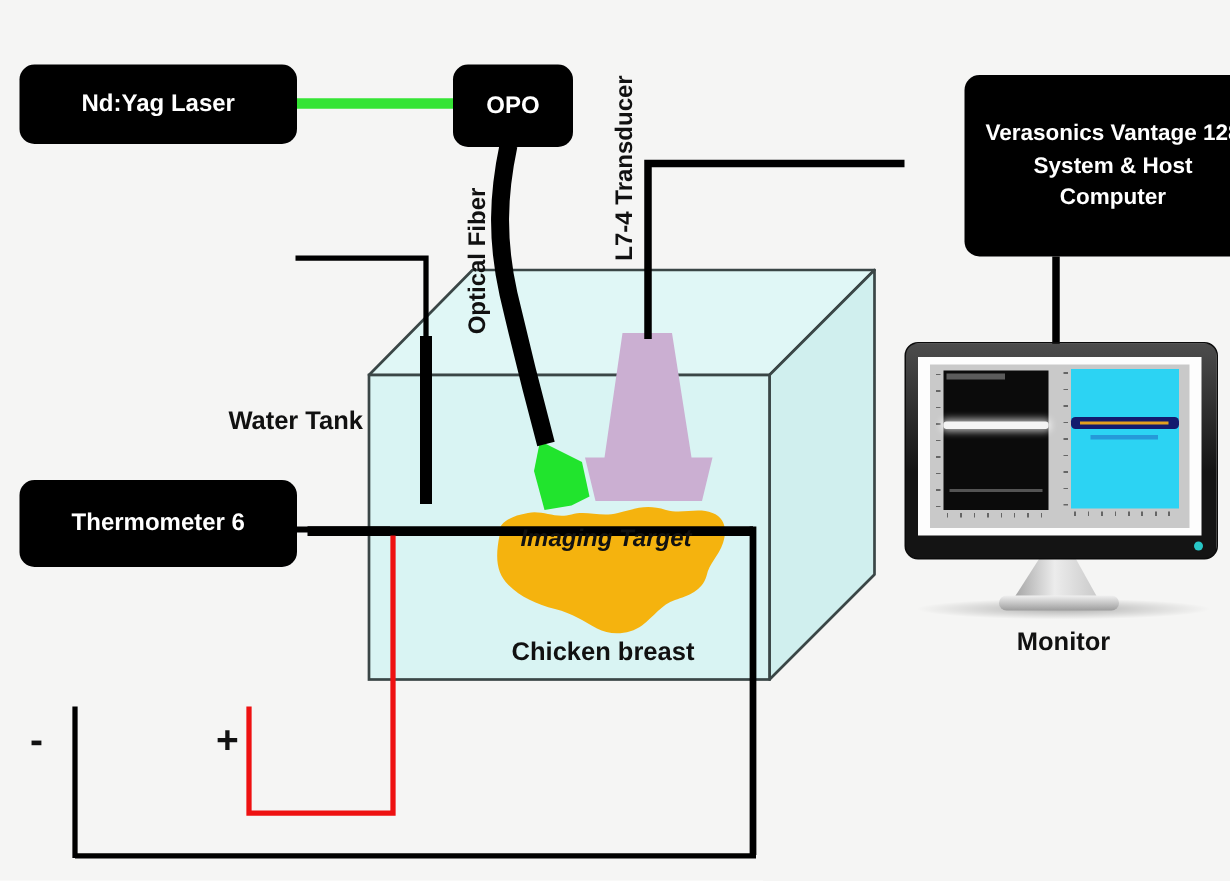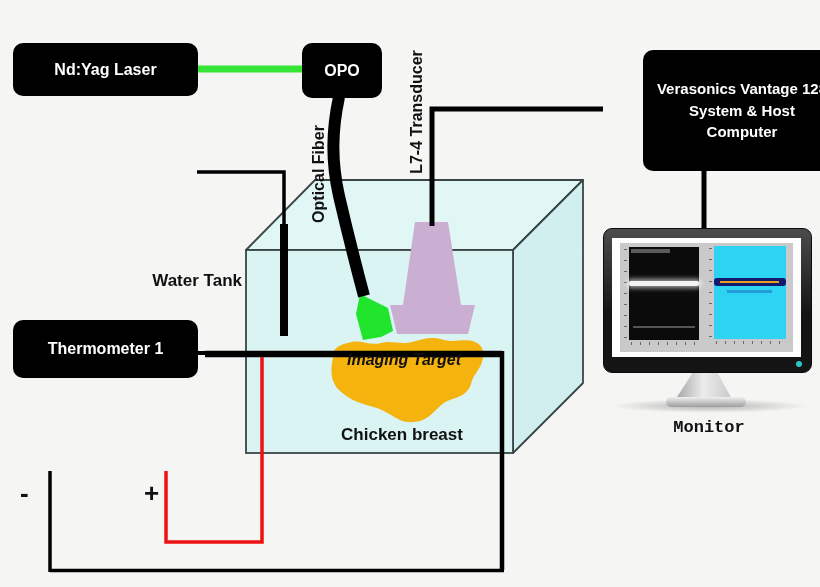--- a/index.html
+++ b/index.html
@@ -97,21 +97,21 @@
   <div class="blackbox" style="left:302px; top:43px; width:80px; height:55px;">
     <span>OPO</span>
   </div>
 
   <div class="blackbox" style="left:603px; top:50px; width:198px; height:121px; font-size:15px; padding:0 13px; box-sizing:border-box;margin-left:40px;">
     <span>Verasonics Vantage 128 System &amp; Host Computer</span>
   </div>
 
 
   <div class="blackbox" style="left:13px; top:320px; width:185px; height:58px;">
-    <span>Thermometer 1</span>
+    <span>Thermometer 6</span>
   </div>
 
 
   <div class="lbl" style="left:138px; top:271px; width:104px; text-align:right; font-size:17px;">Water Tank</div>
 
   <div class="v-label" style="left:319px; top:174px;">Optical Fiber</div>
 
   <div class="v-label" style="left:417px; top:112px;">L7-4 Transducer</div>
 
   <div class="lbl" style="left:336px; top:351px; width:136px; text-align:center; font-size:16px;font-style:italic;">Imaging Target</div>
@@ -141,15 +141,15 @@
     <div class="ticks-y"></div>
     <div class="ticks-x"></div>
     <div class="pa-band">
       <div class="pa-line"></div>
     </div>
     <div class="pa-smudge"></div>
   </div>
 
   <div class="mon led"></div>
 
-  <div class="lbl" style="left:659px; top:418px; width:100px; text-align:center; font-size:17px;font-family:Liberation Mono, monospace;">Monitor</div>
+  <div class="lbl" style="left:659px; top:418px; width:100px; text-align:center; font-size:17px;">Monitor</div>
 
 </div>
 
 </body></html>

